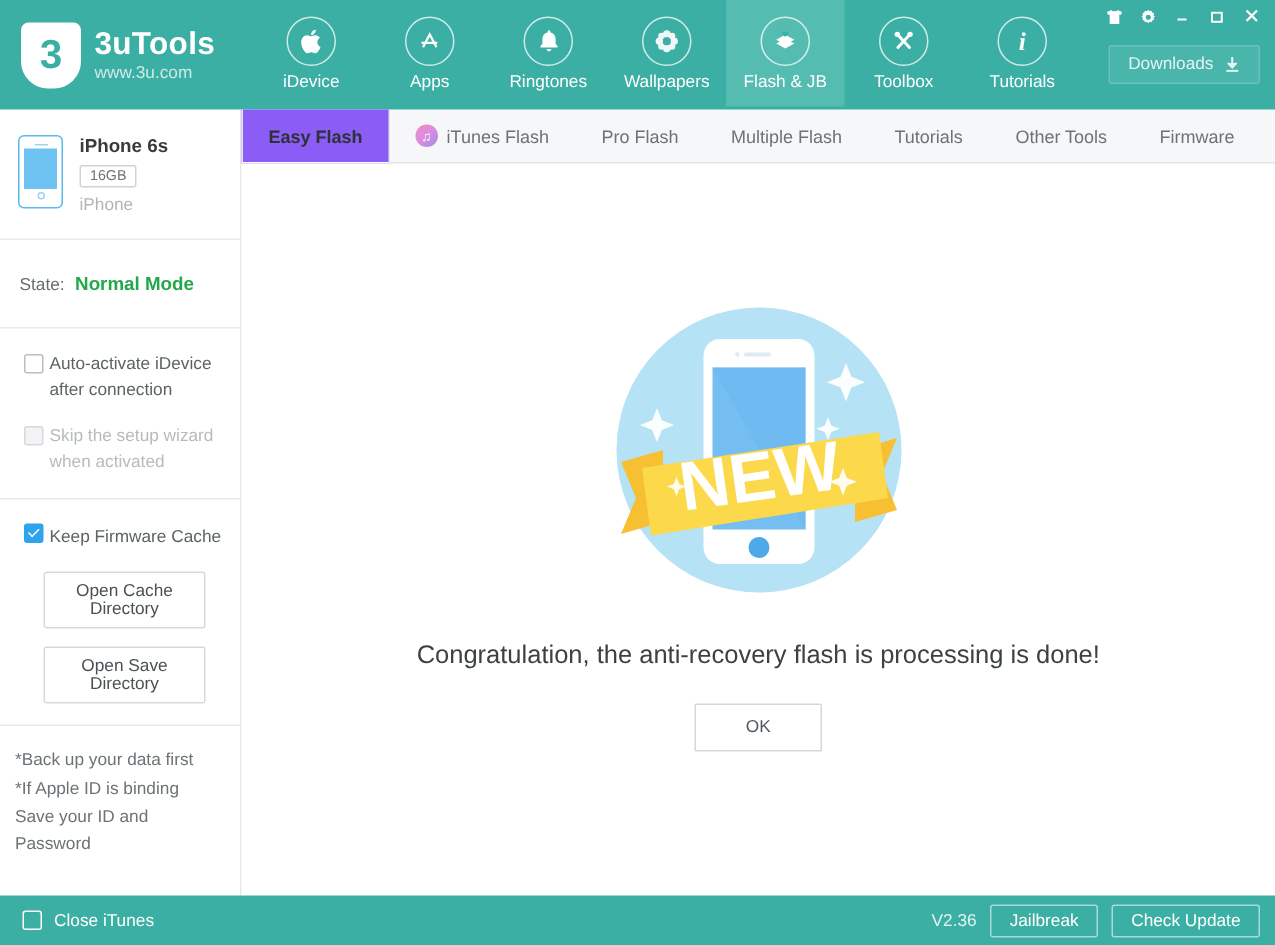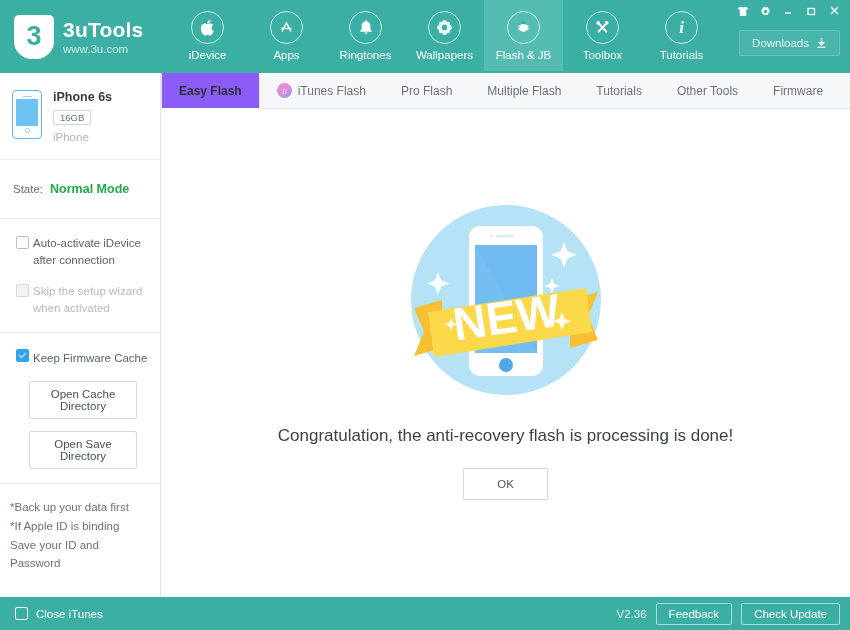--- a/index.html
+++ b/index.html
@@ -416,18 +416,18 @@
     </div>
   </div>
 
   <div class="footer">
     <div class="foot-left">
       <span class="foot-cbox"></span>
       <span class="foot-txt">Close iTunes</span>
     </div>
     <div class="foot-right">
       <span class="ver">V2.36</span>
-      <button class="footbtn">Feedback</button>
+      <button class="footbtn">Jailbreak</button>
       <button class="footbtn">Check Update</button>
     </div>
   </div>
 
 </div>
 
 </body></html>

